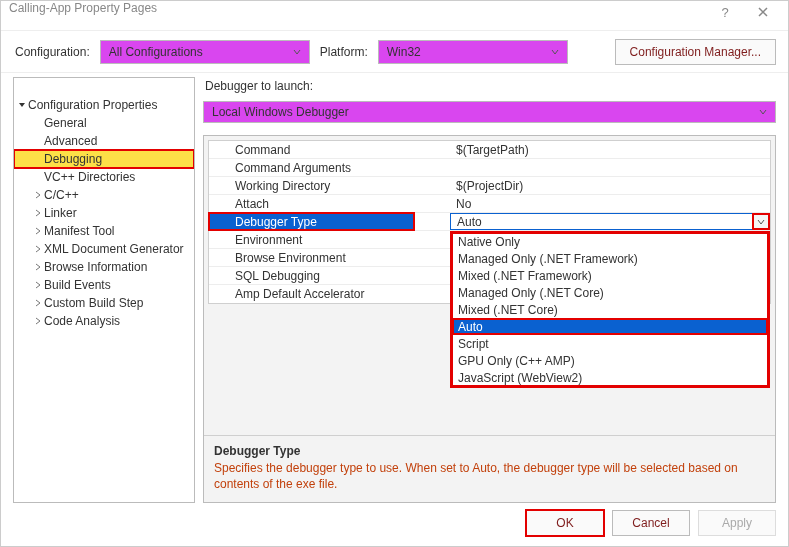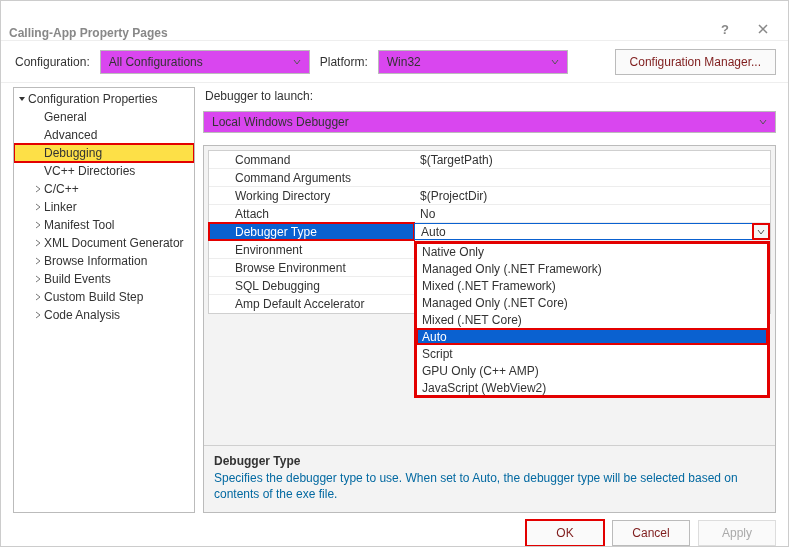--- a/index.html
+++ b/index.html
@@ -8,28 +8,27 @@
     font-family: "Segoe UI", Tahoma, sans-serif;
     font-size: 12px;
     color: #333;
     background: #fff;
     width: 789px;
     height: 547px;
     overflow: hidden;
     border: 1px solid #ccc;
   }
   .titlebar {
-    height: 40px;
-    display: flex;
-    align-items: flex-end;
+    height: 30px;
+    display: flex;
+    align-items: flex-start;
     padding: 0 8px;
     color: #888;
     font-size: 12px;
     border-bottom: 1px solid #eee;
-    font-weight: bold;
   }
   .titlebar .title { flex: 1; }
   .titlebar .winbtn {
     width: 34px; height: 22px;
     display: flex; align-items: center; justify-content: center;
     color: #777;
     margin-left: 4px;
   }
   .winbtn svg { width: 10px; height: 10px; stroke: #888; fill: none; stroke-width: 1.5; }
   .winbtn .qmark { font-size: 13px; color: #888; }
@@ -83,21 +82,21 @@
   .tree-item {
     height: 18px;
     display: flex;
     align-items: center;
     font-size: 12px;
     padding-right: 4px;
     white-space: nowrap;
   }
   .tree-item .tw { width: 12px; display: inline-flex; justify-content: center; }
   .tree-item .tw svg { width: 8px; height: 8px; }
-  .tree-root { padding-left: 2px; font-size: 12px; }
+  .tree-root { padding-left: 2px; font-size: 12px; margin-top: 16px; }
   .tree-child { padding-left: 30px; }
   .tree-sub  { padding-left: 18px; }
   .tree-item.sel { background: #fde047; }
   .tree-item.hl { outline: 2px solid #e30000; outline-offset: -1px; }
   .rpane { flex: 1; display: flex; flex-direction: column; }
   .launch-label { margin: 2px 2px 8px 2px; }
   .launch-combo { width: 100%; height: 22px; margin-bottom: 12px; }
   .propgrid-wrap {
     border: 1px solid #bbb;
     flex: 1;
@@ -117,20 +116,21 @@
     background: #fff;
     border: 1px solid #cfcfcf;
     position: relative;
     overflow: visible;
   }
   .prow {
     display: flex;
     height: 18px;
     font-size: 12px;
     border-bottom: 1px solid #ededed;
+    gap: 36px;
   }
   .prow:last-child { border-bottom: none; }
   .pname { width: 205px; padding-left: 26px; display: flex; align-items: center; }
   .pval  { flex: 1; padding-left: 6px; display: flex; align-items: center; position: relative; }
   .prow.sel .pname { background: #0a61d0; color: #fff; }
   .prow.sel .pval  { border: 1px solid #0a61d0; }
   .prow.sel-hl .pname { outline: 2px solid #e30000; outline-offset: -1px; }
   .dd-btn {
     position: absolute; right: 0; top: 0; bottom: 0;
     width: 16px;
@@ -157,21 +157,21 @@
   }
   .dopt.sel { background: #0a61d0; color: #fff; }
   .dopt.sel.hl { outline: 2px solid #e30000; outline-offset: -2px; }
   .desc {
     border-top: 1px solid #cfcfcf;
     background: #f3f3f3;
     padding: 8px 10px 10px 10px;
     min-height: 64px;
   }
   .desc-title { font-weight: 600; margin-bottom: 2px; }
-  .desc-body { color: #0369a1; line-height: 1.35; }
+  .desc-body { color: #c2410c; line-height: 1.35; }
   .footer {
     height: 40px;
     display: flex;
     align-items: center;
     justify-content: flex-end;
     padding: 0 12px;
     gap: 8px;
   }
   .btn.ok.hl { outline: 2px solid #e30000; outline-offset: -1px; }
   .btn.primary { min-width: 78px; }

